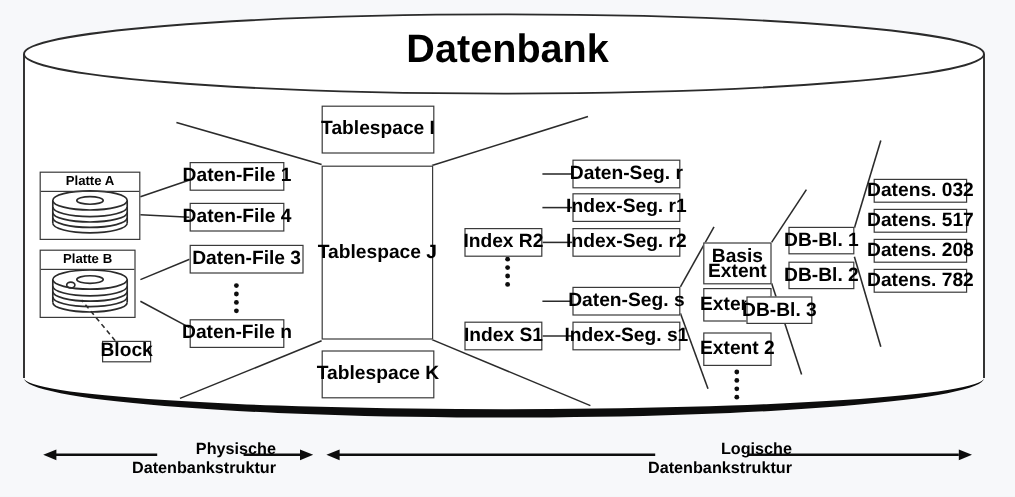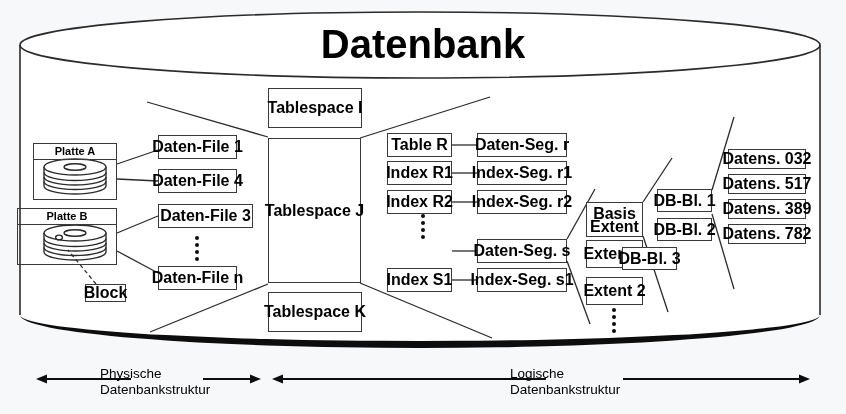--- a/index.html
+++ b/index.html
@@ -36,28 +36,28 @@
   }
   .disk-header{
     height:15px;
     border-bottom:1.5px solid #3a3a3a;
     display:flex;align-items:center;justify-content:center;
     font-size:11px;font-weight:bold;color:#000;line-height:11px;
   }
   #main-title{
     position:absolute;left:0;top:22px;width:846px;
     text-align:center;
-    font-size:40px;font-weight:bold;color:#000;
+    font-size:33px;font-weight:bold;color:#000;
     letter-spacing:0px;
     z-index:2;
   }
   .legend-label{
     position:absolute;
-    text-align:left;
-    font-size:13.5px;font-weight:normal;color:#000;
+    text-align:right;
+    font-size:13.5px;font-weight:bold;color:#000;
     line-height:15.5px;
     z-index:2;
   }
 </style>
 </head>
 <body>
 
 <div id="stage">
 
   <svg id="diagram-svg" width="846" height="414" viewBox="0 0 846 414">
@@ -158,55 +158,53 @@
         <polygon points="810,379 799,374.5 799,383.5" stroke="none"></polygon>
       </g>
     </g>
   </svg>
 
   <div id="main-title">Datenbank</div>
 
   <div class="disk-box" style="left:33px;top:143px;width:84px;height:57px">
     <div class="disk-header">Platte A</div>
   </div>
-  <div class="disk-box" style="left:17px;top:208px;width:100px;height:57px">
+  <div class="disk-box" style="left:33px;top:208px;width:80px;height:57px">
     <div class="disk-header">Platte B</div>
   </div>
   <div class="box" style="left:85px;top:284px;width:41px;height:18px">Block</div>
 
   <div class="box" style="left:158px;top:135px;width:79px;height:24px">Daten-File 1</div>
   <div class="box" style="left:158px;top:169px;width:79px;height:24px">Daten-File 4</div>
   <div class="box" style="left:158px;top:204px;width:95px;height:24px">Daten-File 3</div>
   <div class="box" style="left:158px;top:266px;width:79px;height:24px">Daten-File n</div>
 
   <div class="box" style="left:268px;top:88px;width:94px;height:40px">Tablespace I</div>
   <div class="box" style="left:268px;top:138px;width:93px;height:145px">Tablespace J</div>
   <div class="box" style="left:268px;top:292px;width:94px;height:40px">Tablespace K</div>
 
-  <div class="box" style="left:387px;top:133px;width:65px;height:24px">Table R</div>
   <div class="box" style="left:477px;top:133px;width:90px;height:24px">Daten-Seg. r</div>
-  <div class="box" style="left:387px;top:161px;width:65px;height:24px">Index R1</div>
   <div class="box" style="left:477px;top:161px;width:90px;height:24px">Index-Seg. r1</div>
   <div class="box" style="left:387px;top:190px;width:65px;height:24px">Index R2</div>
   <div class="box" style="left:477px;top:190px;width:90px;height:24px">Index-Seg. r2</div>
   <div class="box" style="left:477px;top:239px;width:90px;height:24px">Daten-Seg. s</div>
   <div class="box" style="left:387px;top:268px;width:65px;height:24px">Index S1</div>
   <div class="box" style="left:477px;top:268px;width:90px;height:24px">Index-Seg. s1</div>
 
   <div class="box wrap" style="left:586px;top:202px;width:57px;height:35px;padding:0 3px">Basis Extent</div>
   <div class="box" style="left:586px;top:240px;width:57px;height:28px">Extent 1</div>
   <div class="box" style="left:586px;top:277px;width:57px;height:28px">Extent 2</div>
 
   <div class="box" style="left:657px;top:189px;width:55px;height:23px">DB-Bl. 1</div>
   <div class="box" style="left:657px;top:218px;width:55px;height:23px">DB-Bl. 2</div>
   <div class="box" style="left:622px;top:247px;width:55px;height:23px">DB-Bl. 3</div>
 
   <div class="box" style="left:728px;top:149px;width:78px;height:20px">Datens. 032</div>
   <div class="box" style="left:728px;top:174px;width:78px;height:20px">Datens. 517</div>
-  <div class="box" style="left:728px;top:199px;width:78px;height:20px">Datens. 389</div>
+  <div class="box" style="left:728px;top:199px;width:78px;height:20px">Datens. 208</div>
   <div class="box" style="left:728px;top:224px;width:78px;height:20px">Datens. 782</div>
 
   <div class="legend-label" style="left:100px;top:366px;width:130px">
     <div>Physische</div>
     <div>Datenbankstruktur</div>
   </div>
   <div class="legend-label" style="left:510px;top:366px;width:150px">
     <div>Logische</div>
     <div>Datenbankstruktur</div>
   </div>

